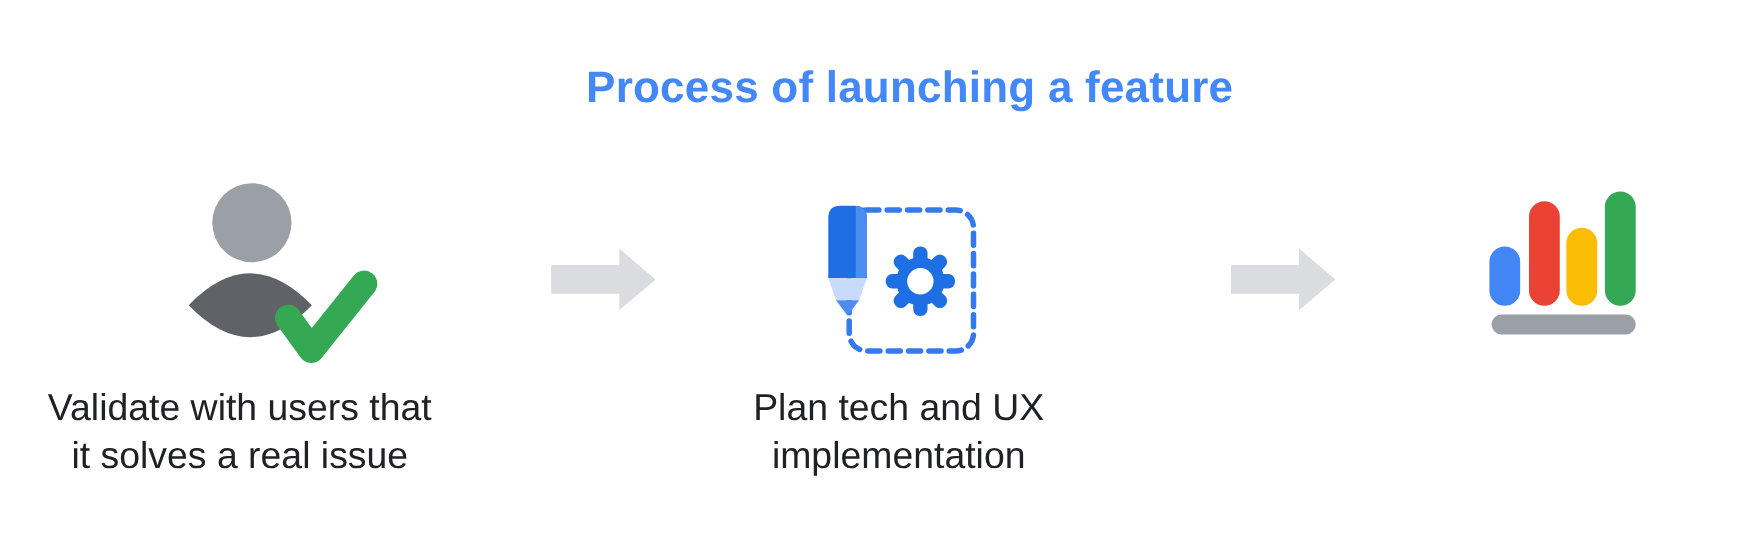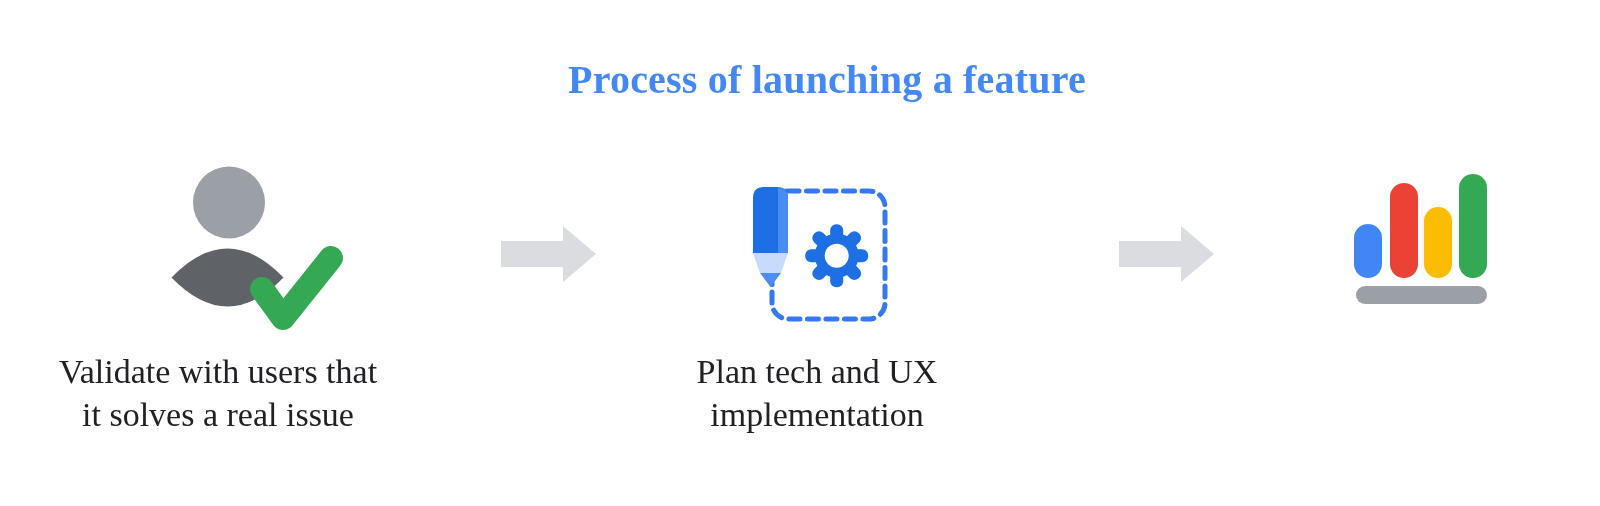--- a/index.html
+++ b/index.html
@@ -6,21 +6,21 @@
     margin: 0;
     padding: 0;
     background: #ffffff;
   }
   .canvas {
     position: relative;
     width: 1600px;
     height: 506px;
     background: var(--c-background, #ffffff);
     overflow: hidden;
-    font-family: Liberation Serif, serif;
+    font-family: Liberation Sans, sans-serif;
   }
   .title {
     position: absolute;
     top: 56px;
     left: 54px;
     width: 1546px;
     margin: 0;
     text-align: center;
     font-size: 40px;
     line-height: 48px;

